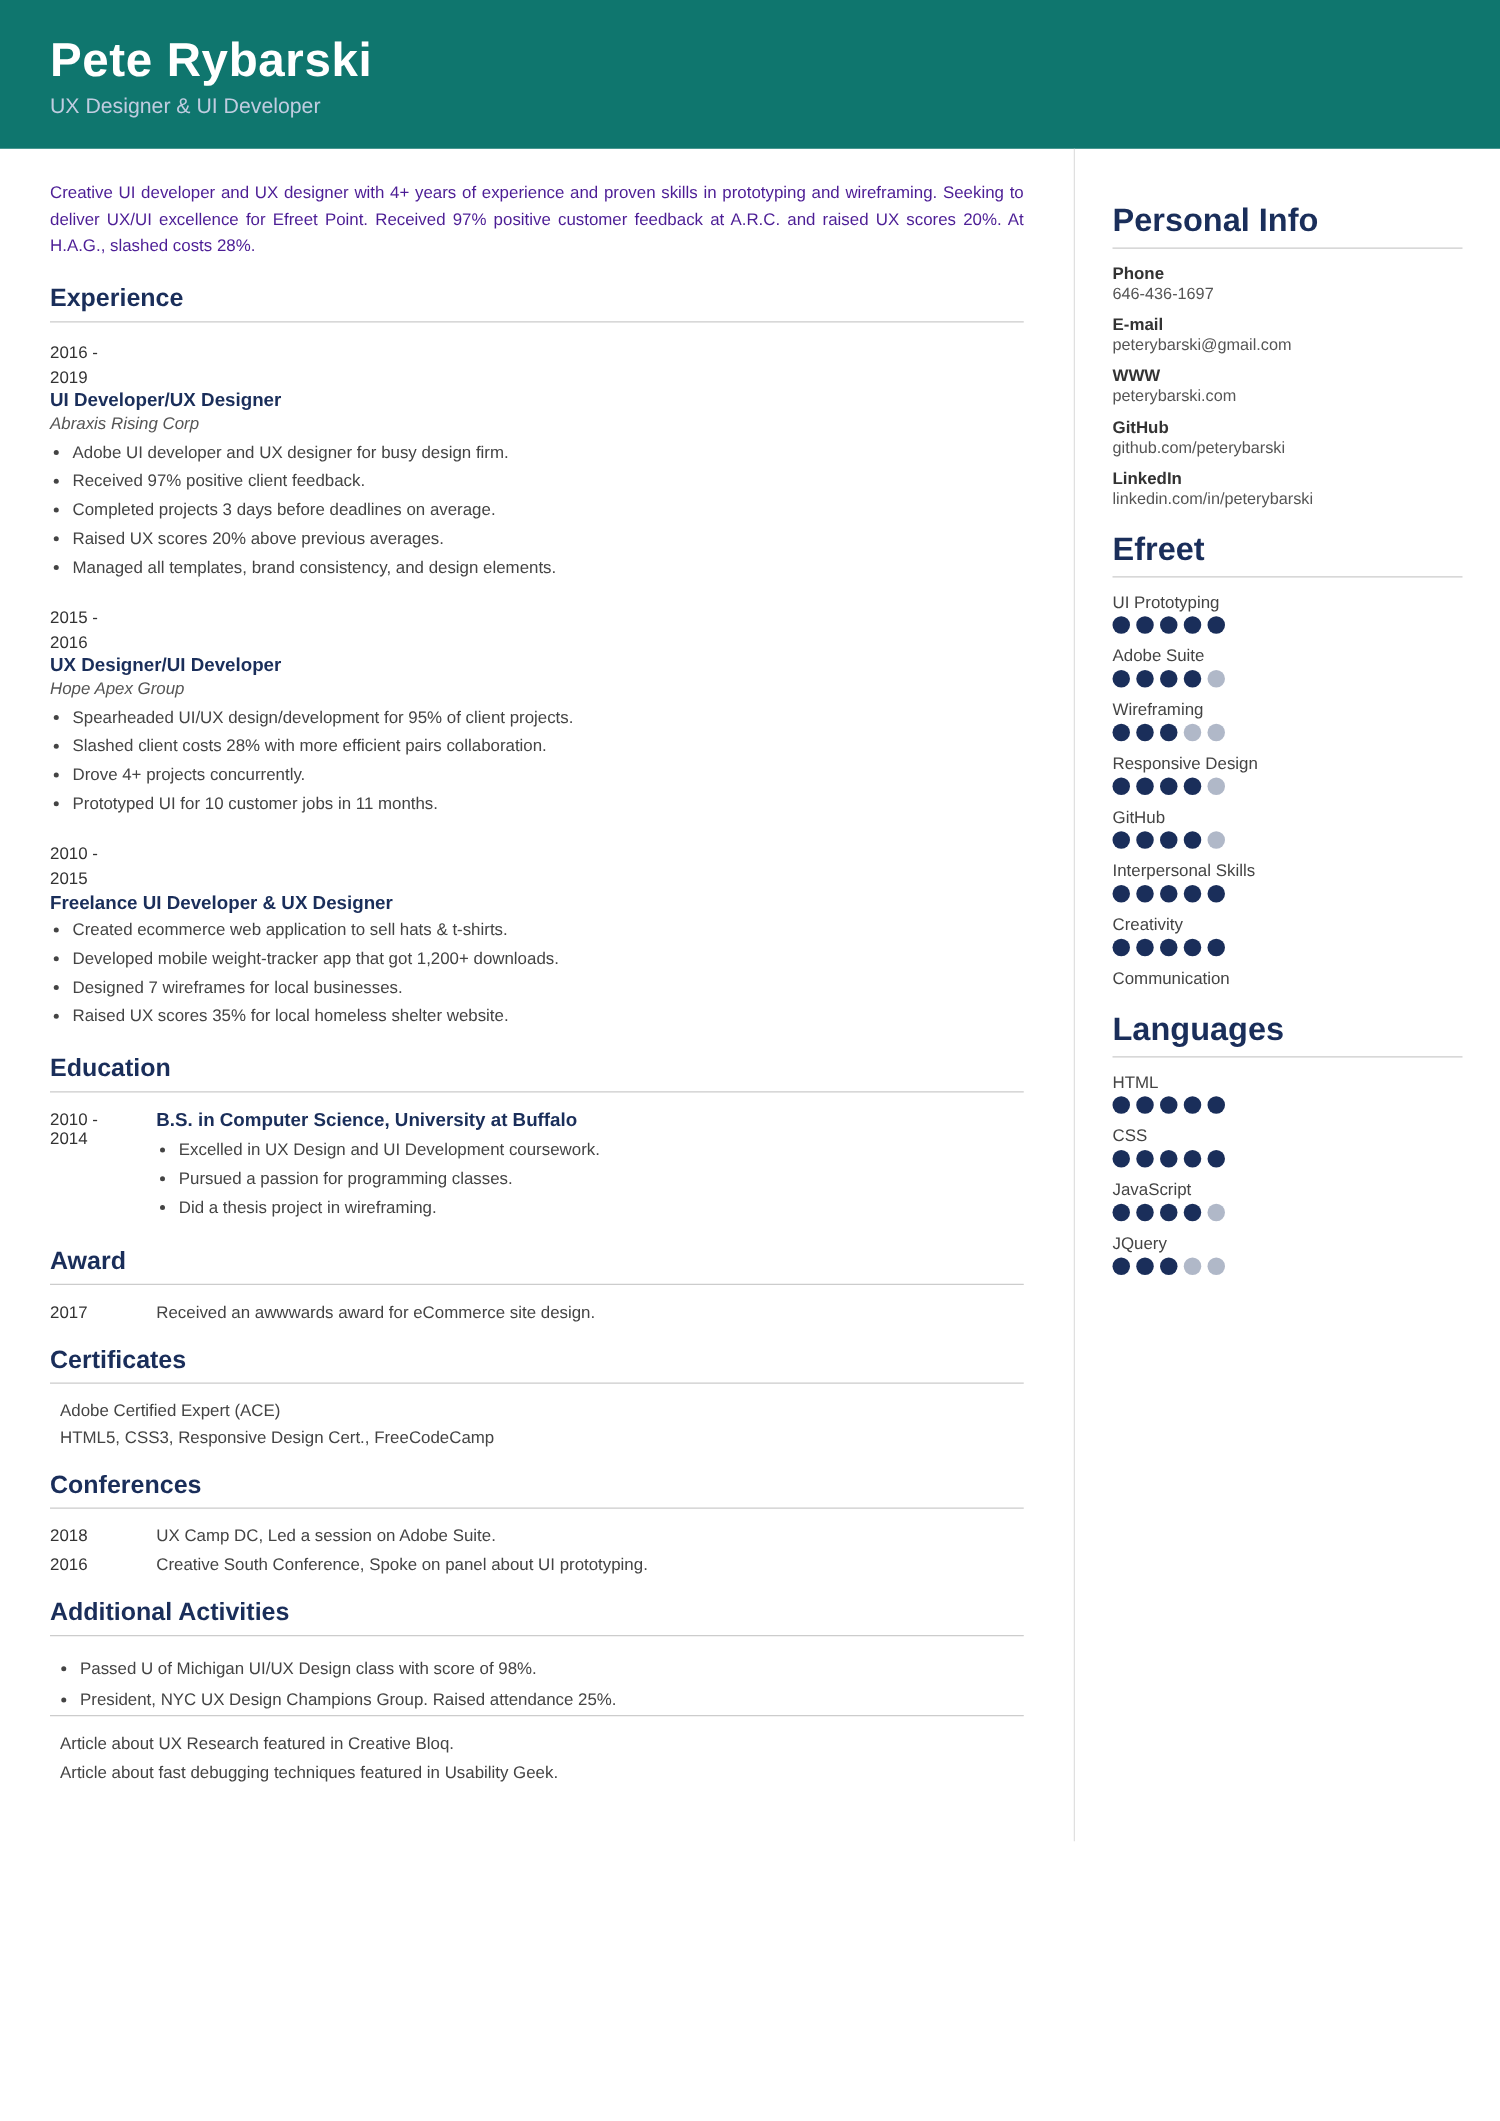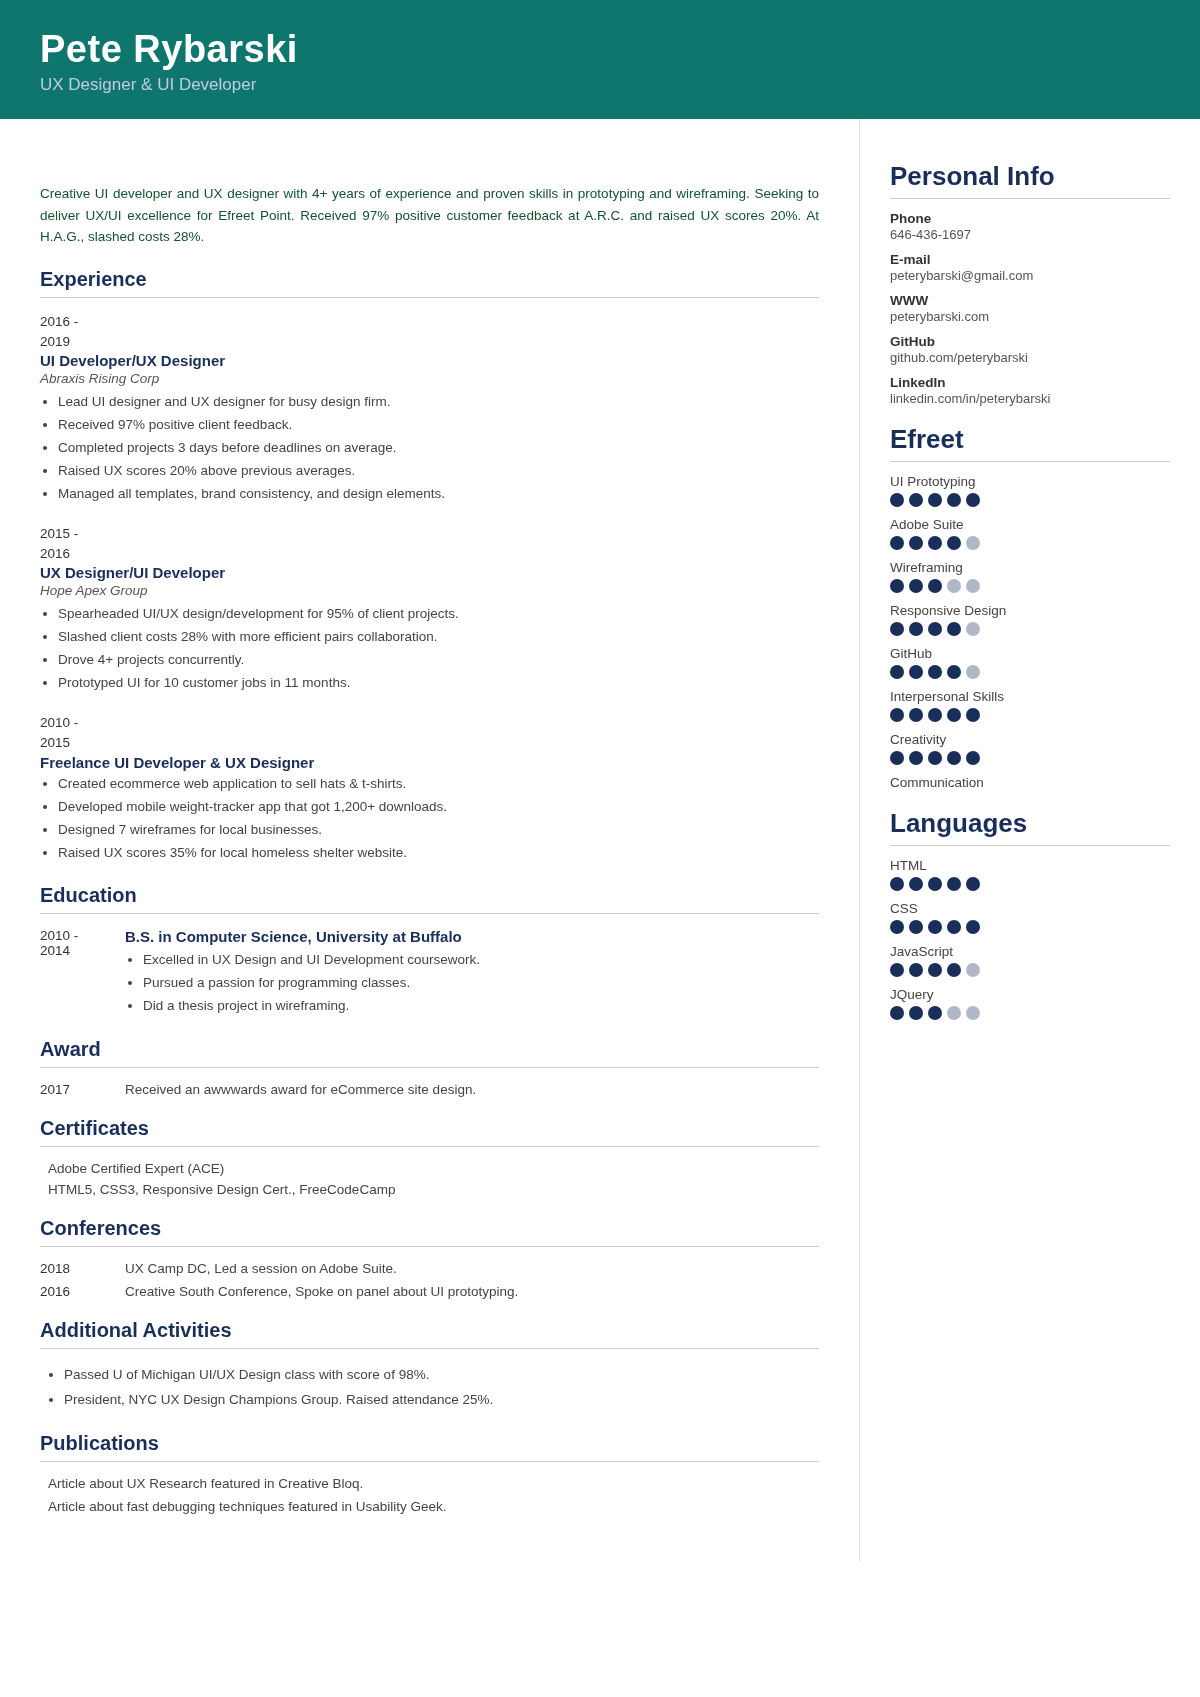--- a/index.html
+++ b/index.html
@@ -41,25 +41,24 @@
       border-right: 1px solid #e0e0e0;
     }
 
     .sidebar-col {
       width: 340px;
       padding: 24px 30px 40px 30px;
     }
 
     .summary-text {
       font-size: 13.5px;
-      color: #14532d;
+      color: #4c1d95;
       line-height: 1.6;
       text-align: justify;
       margin-bottom: 20px;
-      margin-top: 40px;
     }
 
     .section-title {
       font-size: 20px;
       font-weight: bold;
       color: #1a2e5a;
       margin-bottom: 6px;
       margin-top: 20px;
     }
     .section-divider {
@@ -254,21 +253,21 @@
 
     <div class="section-title">Experience</div>
     <hr class="section-divider">
 
     <div class="experience-item">
       <div class="exp-date">2016 -<br>2019</div>
       <div class="exp-content">
         <div class="exp-job-title">UI Developer/UX Designer</div>
         <div class="exp-company">Abraxis Rising Corp</div>
         <ul class="exp-bullets">
-          <li>Lead UI designer and UX designer for busy design firm.</li>
+          <li>Adobe UI developer and UX designer for busy design firm.</li>
           <li>Received 97% positive client feedback.</li>
           <li>Completed projects 3 days before deadlines on average.</li>
           <li>Raised UX scores 20% above previous averages.</li>
           <li>Managed all templates, brand consistency, and design elements.</li>
         </ul>
       </div>
     </div>
 
     <div class="experience-item">
       <div class="exp-date">2015 -<br>2016</div>
@@ -339,21 +338,20 @@
     </div>
 
     <div class="section-title">Additional Activities</div>
     <hr class="section-divider">
 
     <ul class="activities-bullets">
       <li>Passed U of Michigan UI/UX Design class with score of 98%.</li>
       <li>President, NYC UX Design Champions Group. Raised attendance 25%.</li>
     </ul>
 
-    <div class="section-title">Publications</div>
     <hr class="section-divider">
 
     <div class="pub-item">Article about UX Research featured in Creative Bloq.</div>
     <div class="pub-item">Article about fast debugging techniques featured in Usability Geek.</div>
 
   </div>
 
   <div class="sidebar-col">
 
     <div class="sidebar-section-title">Personal Info</div>

